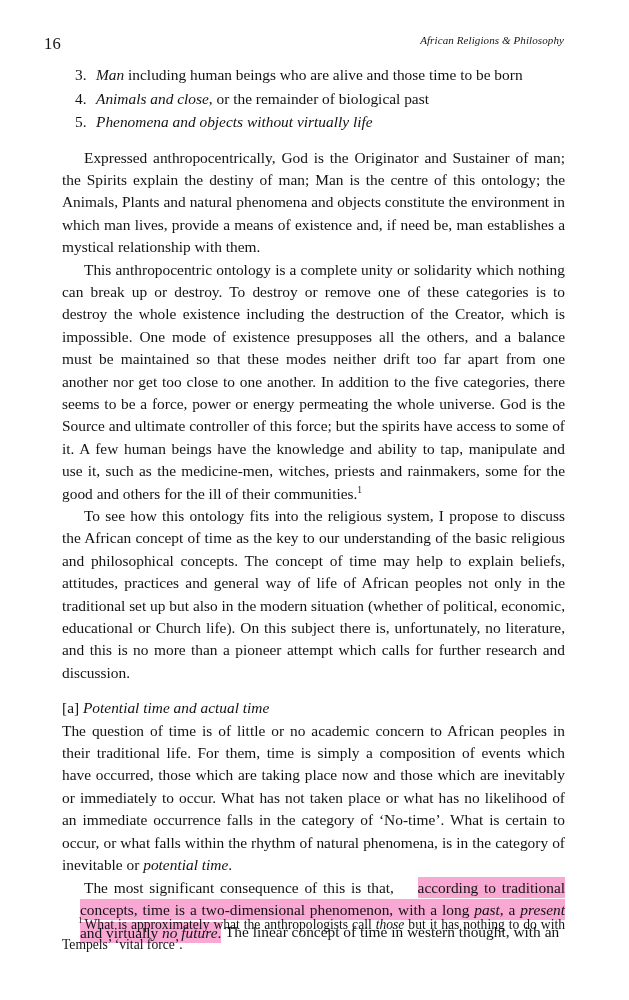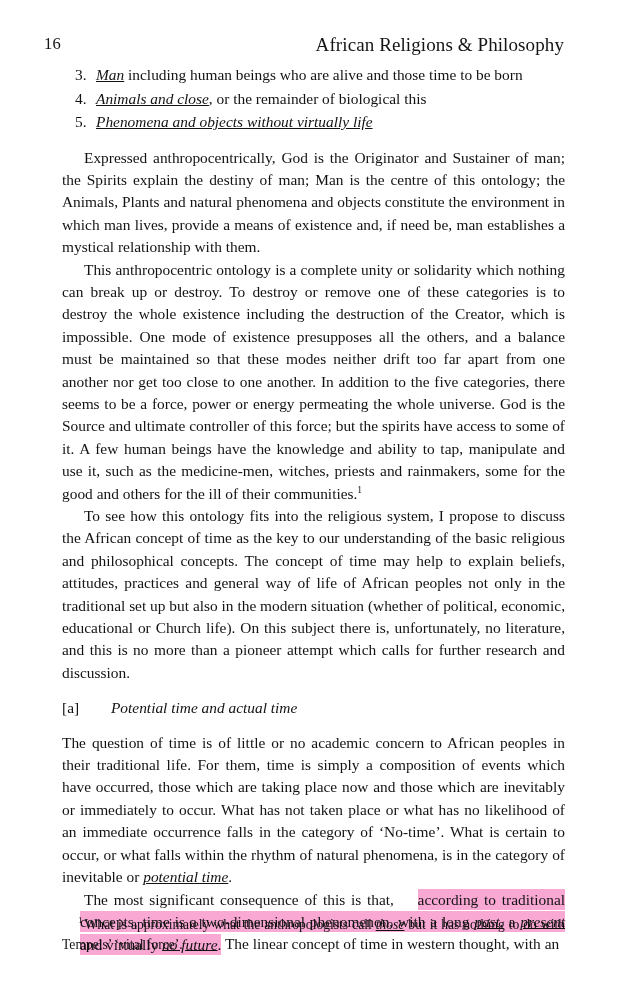--- a/index.html
+++ b/index.html
@@ -33,21 +33,22 @@
     display: flex;
     align-items: flex-start;
     justify-content: space-between;
   }
   .folio {
     font-size: 16.5px;
     letter-spacing: 0.2px;
     color: #141414;
   }
   .head-title {
-    font-size: 19px;
+    font-style: italic;
+    font-size: 11px;
     letter-spacing: 0.1px;
     color: #141414;
     white-space: nowrap;
   }
 
   
   .column {
     position: absolute;
     left: 62px;
     top: 64px;
@@ -68,43 +69,43 @@
     margin: 0 0 2px 0;
     white-space: nowrap;
   }
   .num-list li .marker {
     position: absolute;
     left: 13px;
     top: 0;
     width: 22px;
     text-align: left;
   }
-  .it { font-style: italic; text-decoration: underline; }
+  .it { font-style: italic; }
 
   
   p.body {
     margin: 0 0 0 0;
     font-size: 15.4px;
     line-height: 22.4px;
     text-align: justify;
     text-justify: inter-word;
     text-indent: 22px;
     hyphens: manual;
   }
-  p.body.noindent { text-indent: 0; margin-top: 12px; }
+  p.body.noindent { text-indent: 0; }
   .gap-md { height: 13px; }
 
   
   .section-head {
     font-size: 15.4px;
     line-height: 22.4px;
     margin: 0;
   }
   .section-head .label { font-style: normal; }
-  .section-head .title { font-style: italic; margin-left: 28px; }
+  .section-head .title { font-style: italic; }
 
   
   .hl {
     background-color: #f9a8d4;
     box-decoration-break: clone;
     -webkit-box-decoration-break: clone;
     padding: 1.5px 0 2.5px 0;
     margin-left: 18px;
   }
 
@@ -142,21 +143,21 @@
     <span class="head-title">African Religions &amp; Philosophy</span>
   </div>
 
   <div class="column">
 
     <ul class="num-list">
       <li>
         <span class="marker">3.</span><span class="it">Man</span><span> including human beings who are alive and those time to be born</span>
       </li>
       <li>
-        <span class="marker">4.</span><span class="it">Animals and close</span><span>, or the remainder of biological this</span>
+        <span class="marker">4.</span><span class="it">Animals and close</span><span>, or the remainder of biological past</span>
       </li>
       <li>
         <span class="marker">5.</span><span class="it">Phenomena and objects without virtually life</span><span></span>
       </li>
     </ul>
 
     <p class="body">Expressed anthropocentrically, God is the Originator and Sustainer of man; the Spirits explain the destiny of man; Man is the centre of this ontology; the Animals, Plants and natural phenomena and objects constitute the environment in which man lives, provide a means of existence and, if need be, man establishes a mystical relationship with them.</p>
 
     <p class="body"><span>This anthropocentric ontology is a complete unity or solidarity which nothing can break up or destroy. To destroy or remove one of these categories is to destroy the whole existence including the destruction of the Creator, which is impossible. One mode of existence presupposes all the others, and a balance must be maintained so that these modes neither drift too far apart from one another nor get too close to one another. In addition to the five categories, there seems to be a force, power or energy permeating the whole universe. God is the Source and ultimate controller of this force; but the spirits have access to some of it. A few human beings have the knowledge and ability to tap, manipulate and use it, such as the medicine-men, witches, priests and rainmakers, some for the good and others for the ill of their communities.</span><sup class="fnref">1</sup></p>
 

